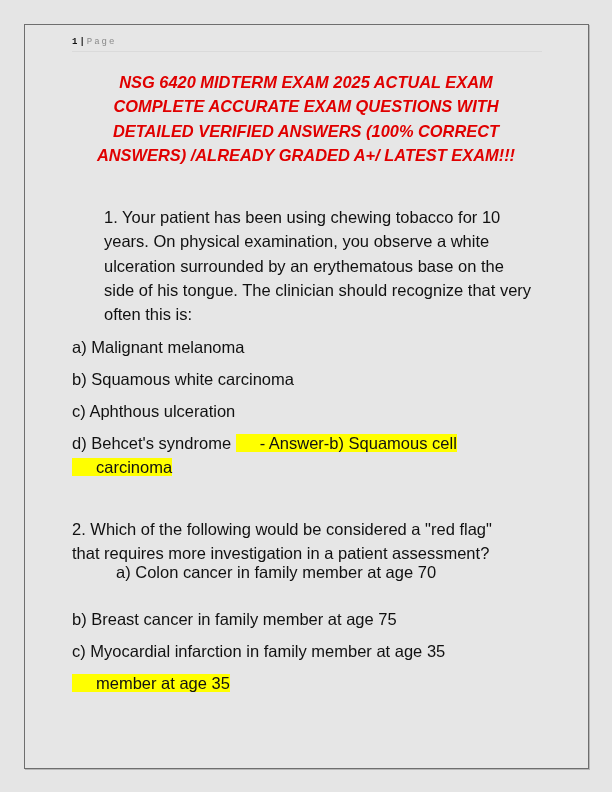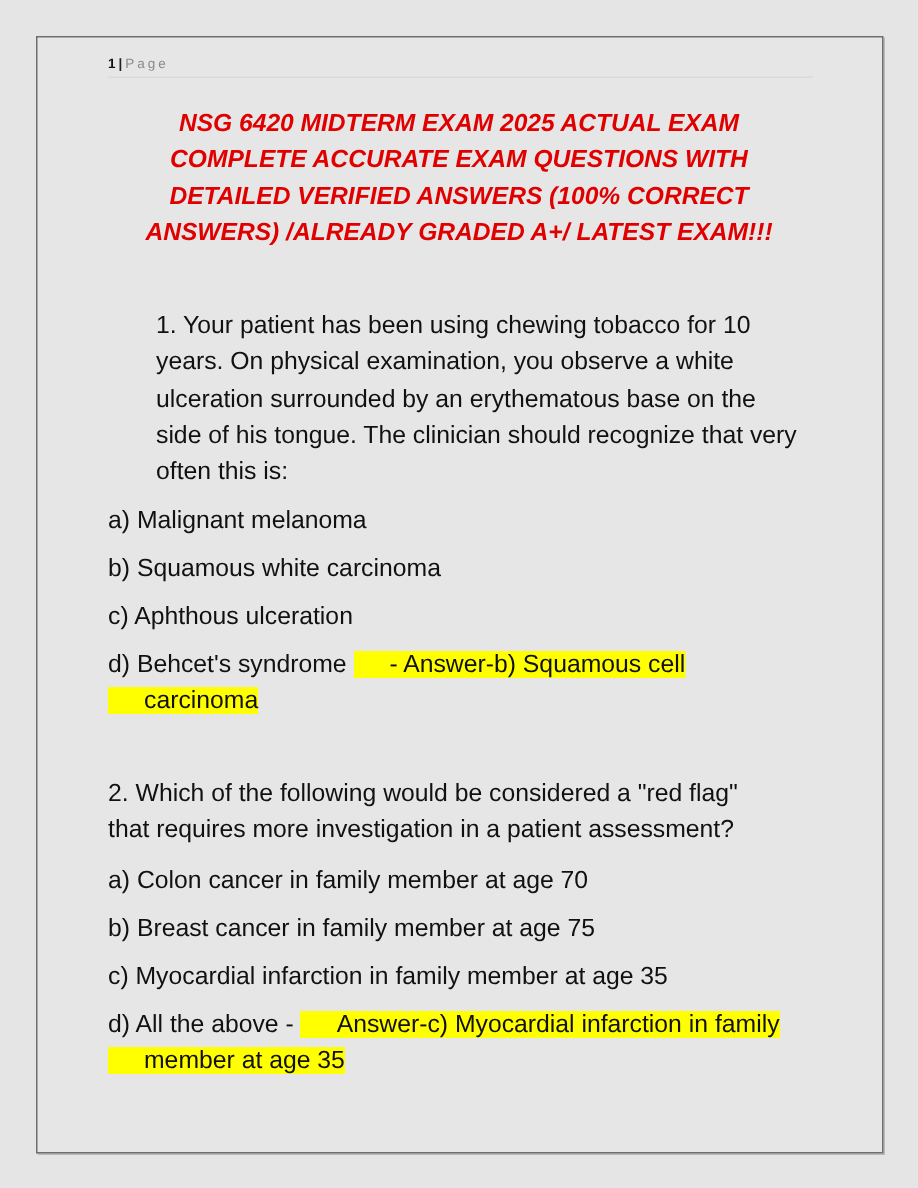--- a/index.html
+++ b/index.html
@@ -25,21 +25,21 @@
       box-shadow: 1px 1px 0 #b8b8b8;
       background: #e6e6e6;
     }
     .page-header {
       position: absolute;
       left: 72px;
       top: 36px;
       width: 470px;
       height: 15px;
       border-bottom: 1px solid #dadada;
-      font-family: Liberation Sans, sans-serif;
+      font-family: Liberation Mono, monospace;
       font-size: 9px;
       line-height: 13px;
     }
     .page-num { font-weight: bold; color: #111; }
     .page-sep { font-weight: bold; color: #222; margin: 0 2px; }
     .page-word { color: #8a8a8a; letter-spacing: 2px; }
 
     .title {
       position: absolute;
       left: 60px;
@@ -99,25 +99,24 @@
 </div>
 <div class="block" style="top:431px;">
   <span class="ln"><span style="white-space:pre;">d) Behcet's syndrome </span><span class="hl">- Answer-b) Squamous cell</span></span>
   <span class="ln"><span class="hl">carcinoma</span></span>
 </div>
 
 <div class="block" style="top:517px;">
   <span class="ln">2. Which of the following would be considered a "red flag"</span>
   <span class="ln">that requires more investigation in a patient assessment?</span>
 </div>
-<div class="block" style="top:575px;">
+<div class="block" style="top:560px;margin-left:44px;">
   <span class="ln">a) Colon cancer in family member at age 70</span>
 </div>
 <div class="block" style="top:607px;">
   <span class="ln">b) Breast cancer in family member at age 75</span>
 </div>
 <div class="block" style="top:639px;">
   <span class="ln">c) Myocardial infarction in family member at age 35</span>
 </div>
 <div class="block" style="top:671px;">
-  <span class="ln"><span style="white-space:pre;">d) All the above - </span><span class="hl">Answer-c) Myocardial infarction in family</span></span>
   <span class="ln"><span class="hl">member at age 35</span></span>
 </div>
 
 </body></html>

